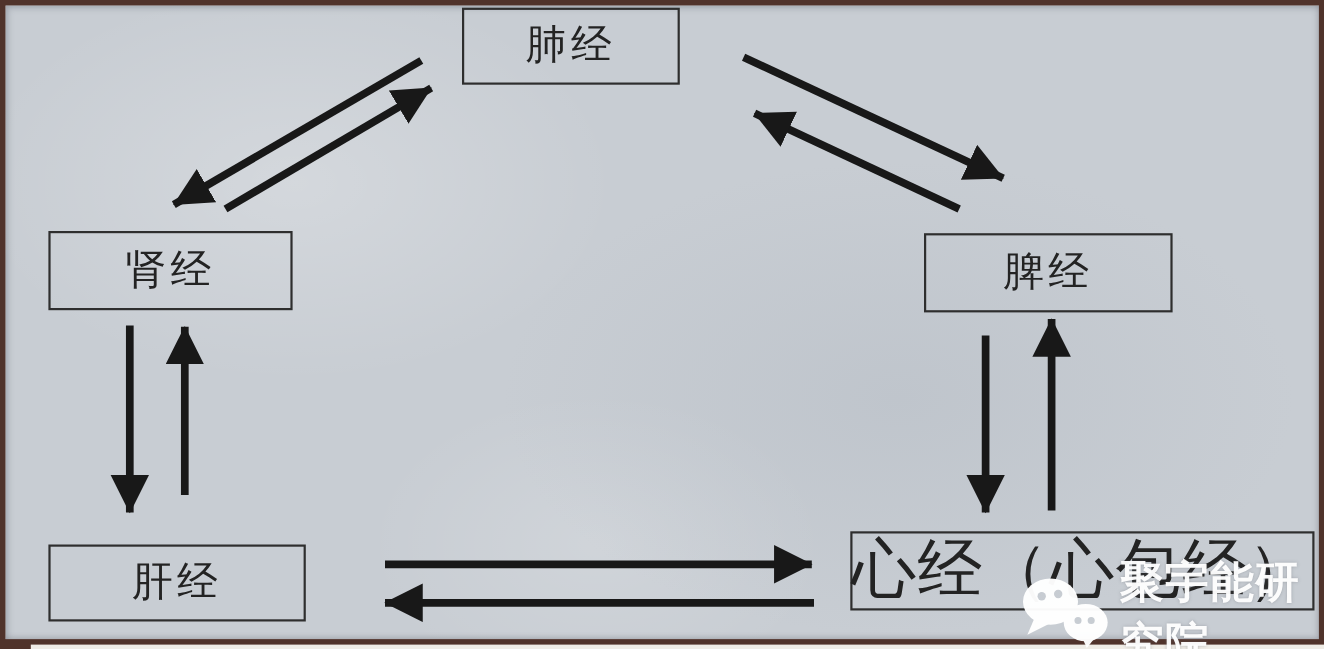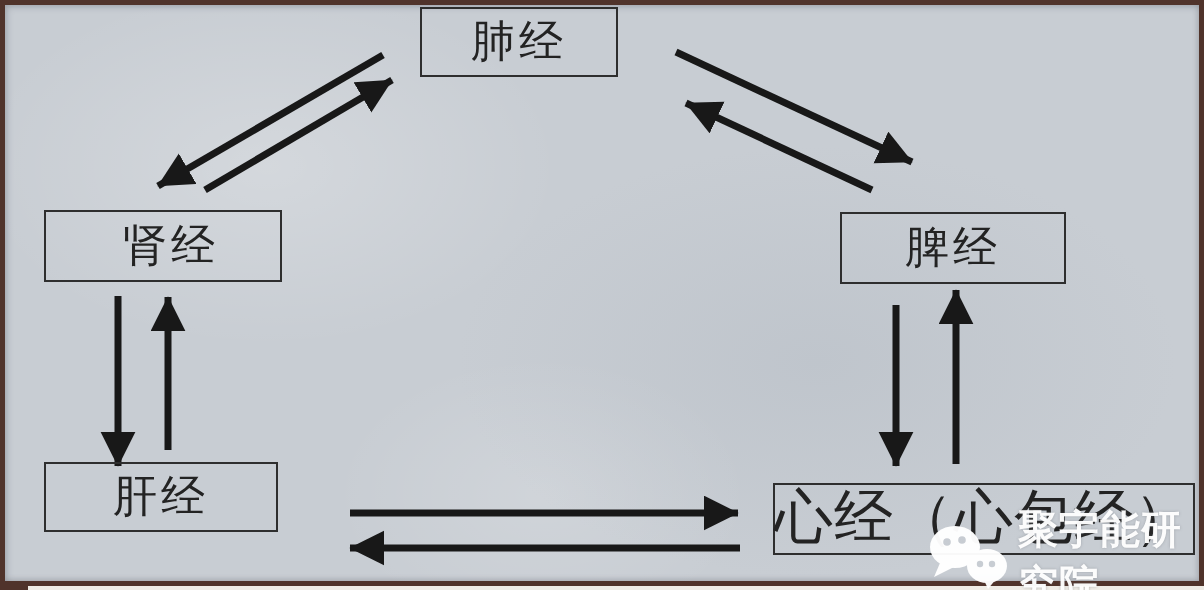--- a/index.html
+++ b/index.html
@@ -23,30 +23,30 @@
   .bottom-strip{
     position:absolute;
     left:28px;right:0;bottom:0;height:4px;
     background:#efece6;
   }
   .node{
     position:absolute;
     border:2px solid #2e2e2e;
     display:flex;align-items:center;justify-content:center;
     color:#232323;
-    font-size:44px;
+    font-size:37px;
     letter-spacing:4px;
     white-space:nowrap;
     background:transparent;
   }
   .node span{transform:translateY(-1px);}
   #node-lung   {left:420px;top:7px;  width:194px;height:66px;}
-  #node-kidney {left:44px; top:210px;width:218px;height:68px;padding-left:16px;}
+  #node-kidney {left:44px; top:210px;width:218px;height:68px;}
   #node-spleen {left:840px;top:212px;width:222px;height:68px;font-family:Liberation Serif, serif;}
-  #node-liver  {left:44px; top:462px;width:230px;height:66px;}
+  #node-liver  {left:44px; top:495px;width:230px;height:66px;}
   #node-heart  {left:773px;top:483px;width:418px;height:68px;font-size:59px;letter-spacing:1px;}
   svg.arrows{
     position:absolute;left:0;top:0;
     pointer-events:none;
   }
   .watermark{
     position:absolute;
     left:928px;top:502px;
     display:flex;align-items:center;gap:6px;
     color:rgba(255,255,255,.96);

